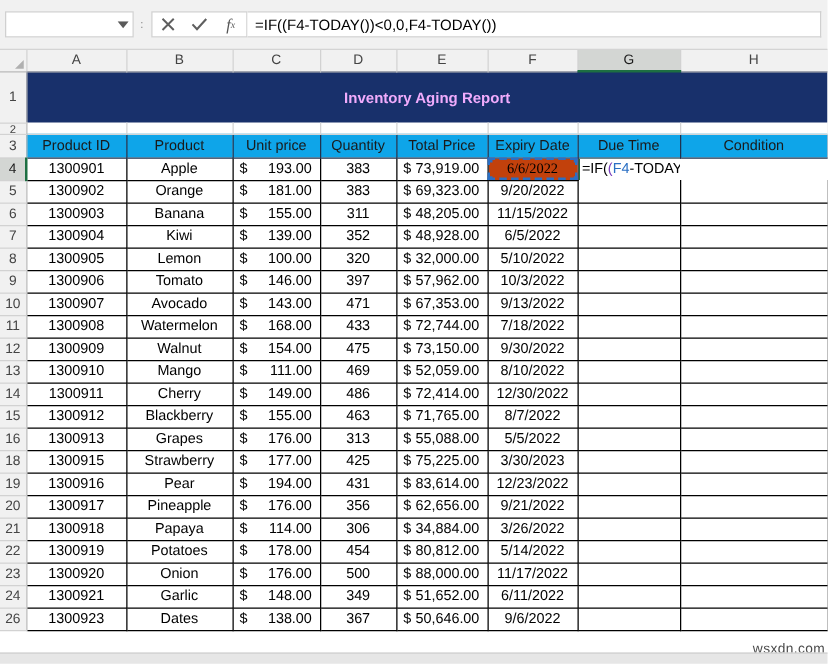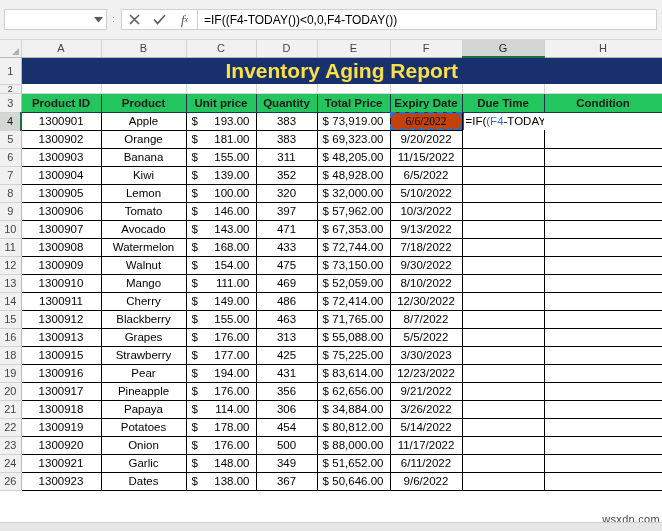--- a/index.html
+++ b/index.html
@@ -145,36 +145,36 @@
     height: 18px;
     vertical-align: middle;
     overflow: hidden;
     white-space: nowrap;
   }
   td.blank { border-right: 1px solid #d4d4d4; border-bottom: 1px solid #d4d4d4; }
 
   
   td.title-cell {
     background: #18306B;
-    color: #fde047;
-    font-size: 21px;
+    color: #f0abfc;
+    font-size: 12px;
     font-weight: bold;
     text-align: center;
     vertical-align: middle;
-    height: 27px;
+    height: 41px;
     border: none;
   }
   tr.row-spacer td.cell, tr.row-spacer td.blank { height: 8px; border-right: 1px solid #d4d4d4; border-bottom: 1px solid #d4d4d4; }
   tr.row-spacer td.rowhead { height: 8px; font-size: 9px; line-height: 8px; }
 
   
   td.hdr {
-    background: #22c55e;
+    background: #0ea5e9;
     color: #1a1a1a;
-    font-weight: bold;
+    font-weight: normal;
     font-size: 11.5px;
     text-align: center;
     vertical-align: middle;
     height: 19px;
     border: 1px solid #20324f;
   }
 
   
   td.dc {
     border-left: 1px solid #000;

